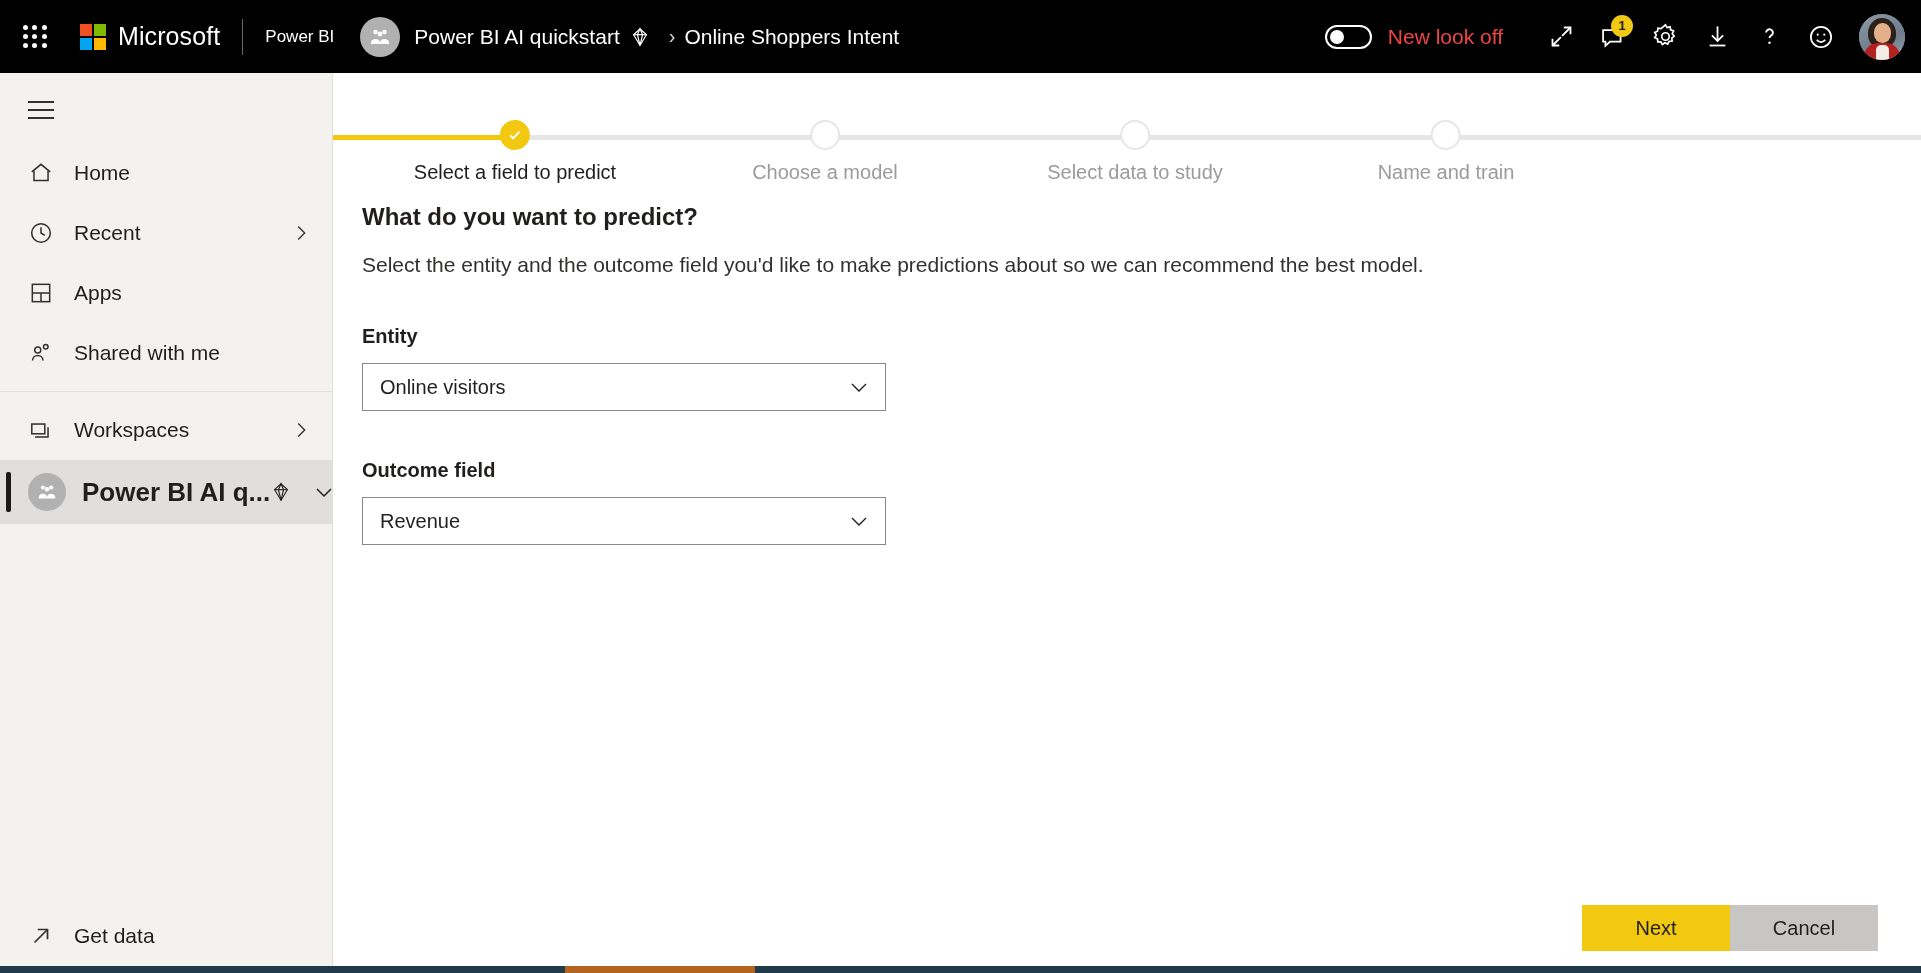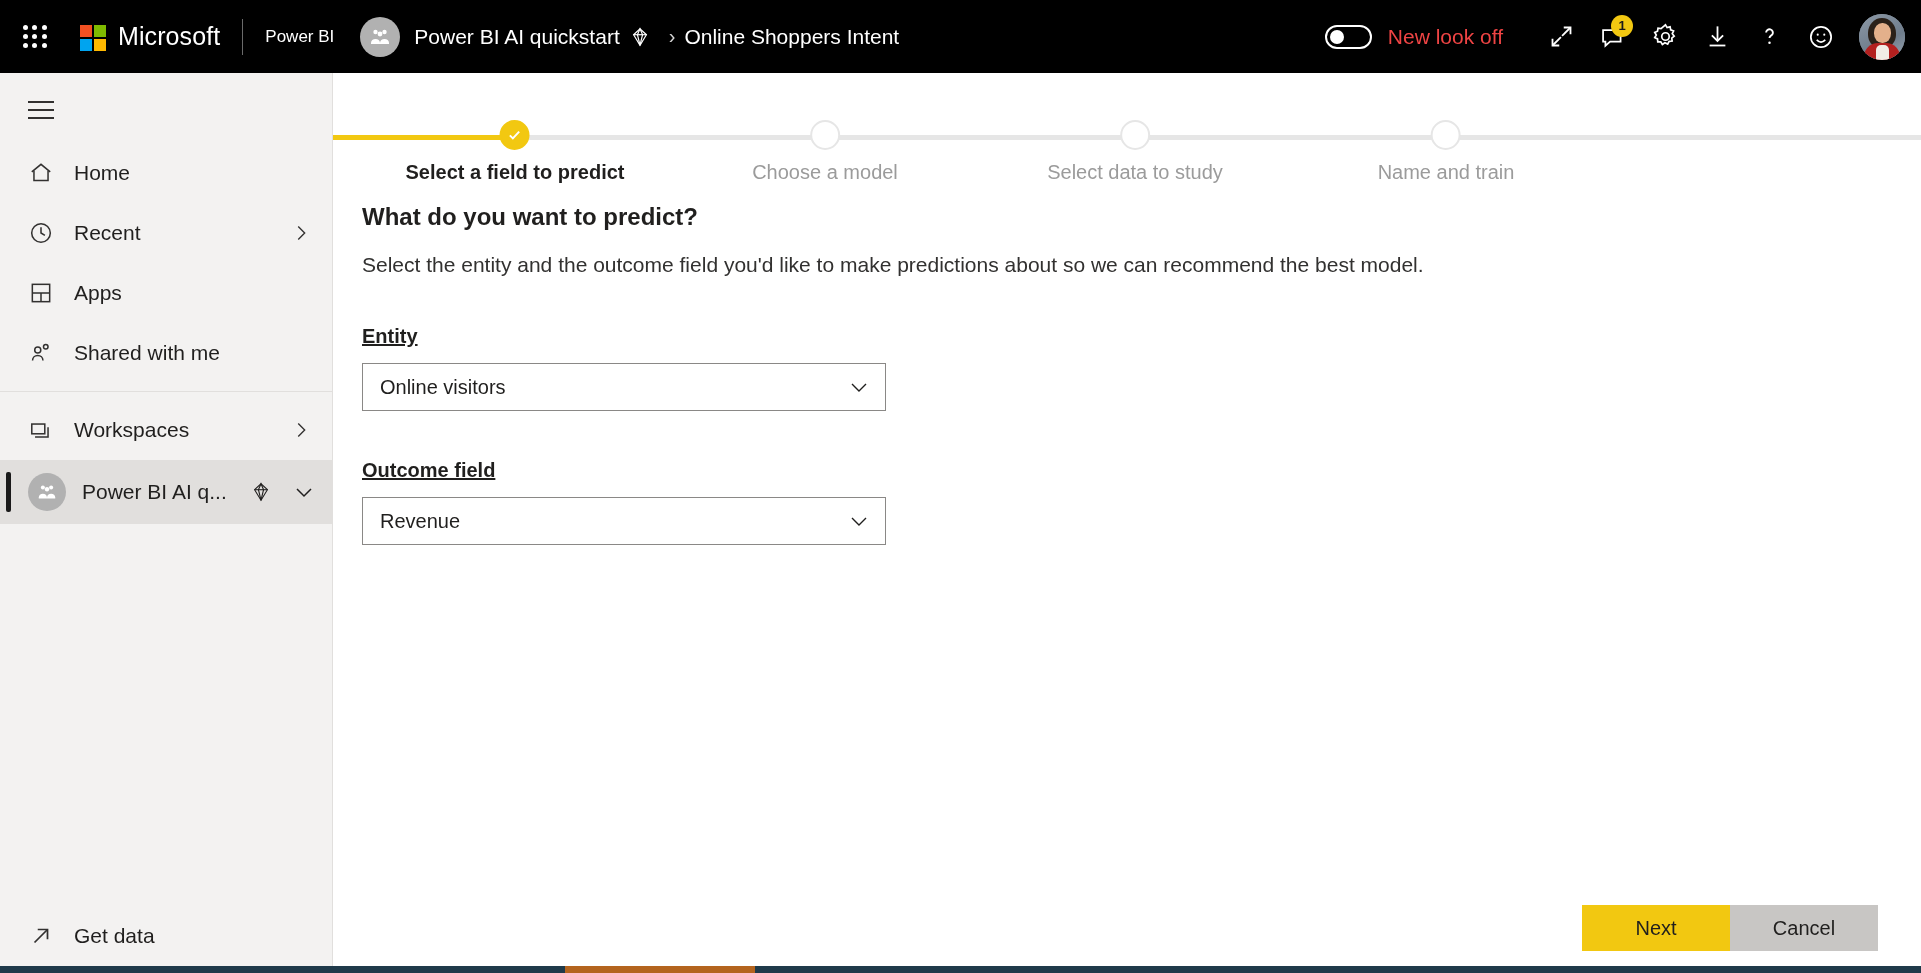--- a/index.html
+++ b/index.html
@@ -15,21 +15,21 @@
   .topbar {
     position: absolute; top: 0; left: 0; width: 1921px; height: 73px;
     background: #000000; display: flex; align-items: center;
   }
   .waffle {
     width: 34px; height: 34px; margin-left: 18px; margin-right: 16px;
     display: grid; grid-template-columns: repeat(3, 1fr); grid-template-rows: repeat(3, 1fr);
     gap: 4px; padding: 5px; cursor: pointer;
   }
   .waffle i { background: #ffffff; border-radius: 50%; width: 5px; height: 5px; }
-  .ms-logo { display: flex; align-items: flex-end; cursor: pointer; padding-left: 12px; }
+  .ms-logo { display: flex; align-items: center; cursor: pointer; padding-left: 12px; }
   .ms-squares {
     width: 26px; height: 26px; display: grid;
     grid-template-columns: 1fr 1fr; grid-template-rows: 1fr 1fr; gap: 2px;
   }
   .ms-squares i:nth-child(1) { background: #f25022; }
   .ms-squares i:nth-child(2) { background: #7fba00; }
   .ms-squares i:nth-child(3) { background: #00a4ef; }
   .ms-squares i:nth-child(4) { background: #ffb900; }
   .ms-name {
     color: #ffffff; font-size: 25px; margin-left: 12px; letter-spacing: .1px;
@@ -89,21 +89,21 @@
 
   .ws-item {
     display: flex; align-items: center; height: 64px; padding-left: 14px; padding-right: 16px;
     background: #e1dfdd; cursor: pointer; position: relative;
   }
   .ws-sel-bar { position: absolute; left: 6px; top: 12px; width: 5px; height: 40px; background: #1a1a1a; border-radius: 2px; }
   .ws-ava {
     width: 38px; height: 38px; border-radius: 50%; background: #b1b1b1; flex: none;
     display: flex; align-items: center; justify-content: center; margin-left: 14px;
   }
-  .ws-label { font-size: 21px; color: #201f1e; font-weight: normal; margin-left: 16px; white-space: nowrap; }
+  .ws-label { font-size: 26px; color: #201f1e; font-weight: bold; margin-left: 16px; white-space: nowrap; }
   .ws-gem { margin-left: auto; display: flex; align-items: center; }
   .ws-chev { margin-left: 20px; display: flex; align-items: center; }
 
   .getdata {
     position: absolute; bottom: 0; left: 0; width: 333px; height: 74px;
     display: flex; align-items: center; padding-left: 28px; cursor: pointer;
   }
 
   
   .main {
@@ -119,26 +119,26 @@
   .step {
     position: absolute; top: 0; transform: translateX(-50%); text-align: center; cursor: pointer;
   }
   .step .dot {
     width: 30px; height: 30px; border-radius: 50%; background: #ffffff;
     border: 2px solid #e6e6e6; margin: 5px auto 0; position: relative;
   }
   .step.active .dot { background: #f2c811; border-color: #f2c811; }
   .step .check { position: absolute; inset: 0; display: flex; align-items: center; justify-content: center; }
   .step .slabel { font-size: 20px; color: #9b9b9b; margin-top: 11px; white-space: nowrap; }
-  .step.active .slabel { color: #201f1e; font-weight: bold; }
+  .step.active .slabel { color: #201f1e; font-weight: normal; }
 
   .content { padding-left: 29px; padding-top: 18px; }
   .h1 { font-size: 24px; font-weight: bold; color: #201f1e; }
   .desc { font-size: 21px; color: #323130; margin-top: 22px; }
-  .fieldlabel { font-size: 20px; font-weight: bold; color: #201f1e; margin-top: 48px; text-decoration: underline; }
+  .fieldlabel { font-size: 20px; font-weight: bold; color: #201f1e; margin-top: 48px; }
   .dropdown {
     width: 524px; height: 48px; border: 1px solid #8a8886; background: #ffffff;
     display: flex; align-items: center; padding: 0 14px 0 17px; margin-top: 15px; cursor: pointer;
   }
   .dropdown .dval { font-size: 20px; color: #201f1e; }
   .dropdown .dchev { margin-left: auto; color: #201f1e; display: flex; }
 
   .actions {
     position: absolute; right: 43px; bottom: 22px; display: flex; 
   }

